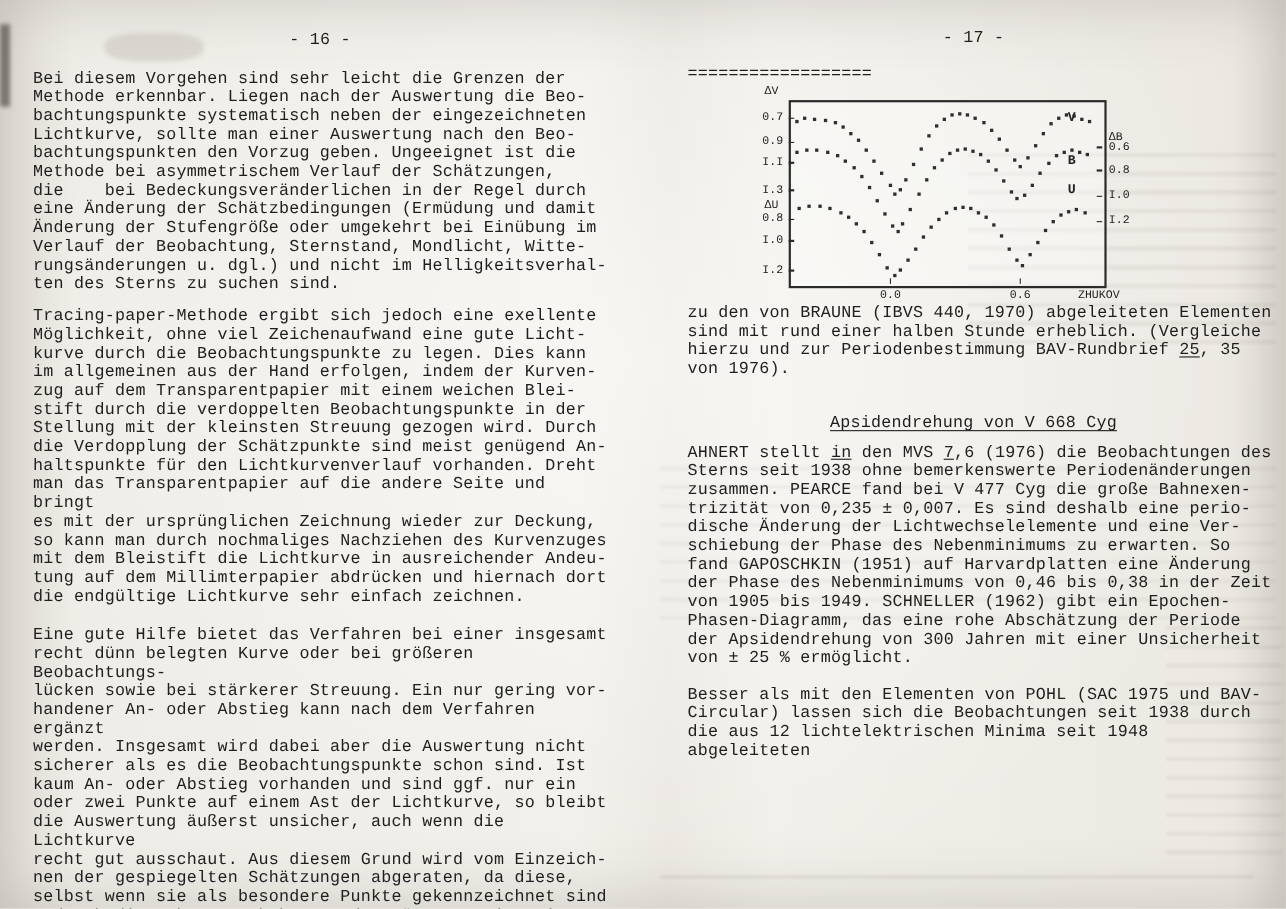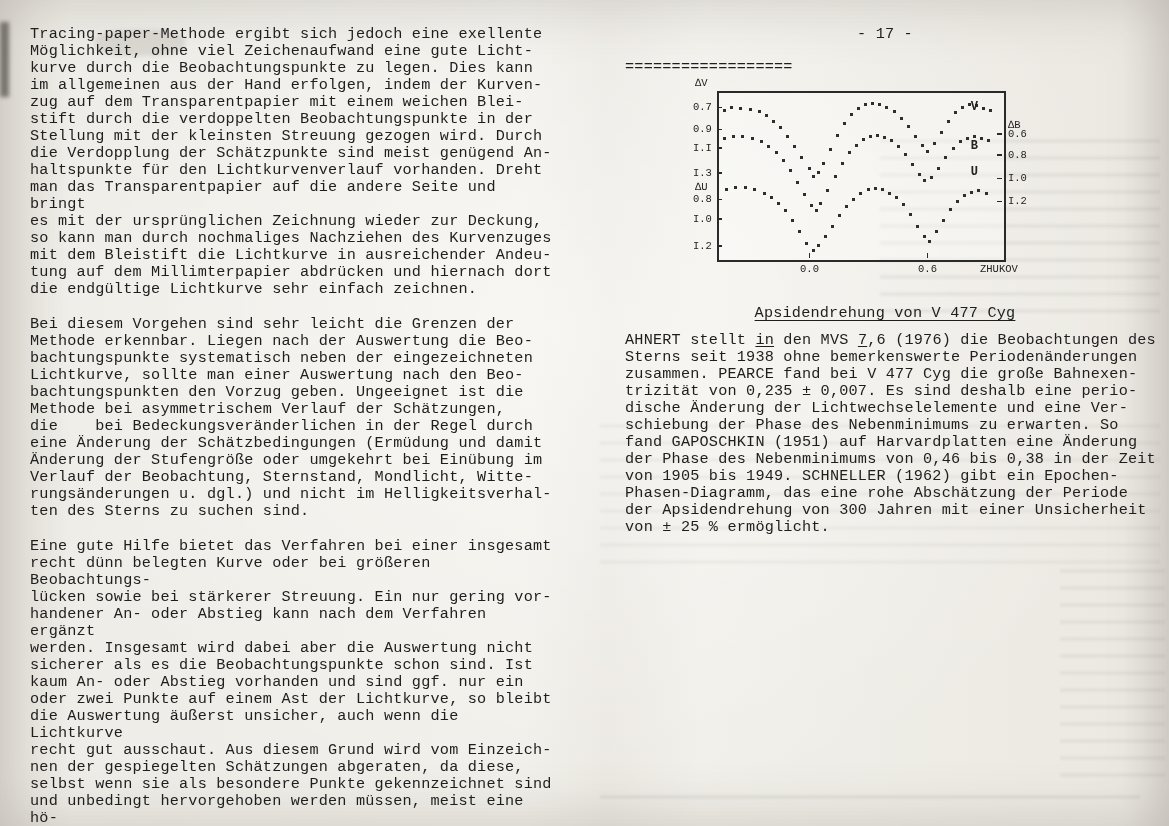--- a/index.html
+++ b/index.html
@@ -42,47 +42,48 @@
 <div class="scan"></div>
 
 <div class="smudge" style="left:0;top:22px;width:9px;height:75px;background:rgba(45,42,38,.55);"></div>
 <div class="smudge" style="left:95px;top:30px;width:90px;height:26px;background:rgba(130,124,112,.18);border-radius:40%;"></div>
 <div class="bleed" style="left:880px;top:130px;width:280px;height:190px;"></div>
 <div class="bleed" style="left:600px;top:415px;width:560px;height:150px;opacity:.35;"></div>
 <div class="bleed" style="left:1060px;top:560px;width:105px;height:230px;opacity:.45;"></div>
 <div class="bleed" style="left:600px;top:786px;width:540px;height:14px;opacity:.55;"></div>
 
 <div class="col" style="left:30px;top:14px;width:522px;">
+  <div class="pageno" style="margin-top:14px;">- 16 -</div>
+  <div class="para" style="margin-top:18px;">Bei diesem Vorgehen sind sehr leicht die Grenzen der
+Methode erkennbar. Liegen nach der Auswertung die Beo-
+bachtungspunkte systematisch neben der eingezeichneten
+Lichtkurve, sollte man einer Auswertung nach den Beo-
+bachtungspunkten den Vorzug geben. Ungeeignet ist die
+Methode bei asymmetrischem Verlauf der Schätzungen,
+die    bei Bedeckungsveränderlichen in der Regel durch
+eine Änderung der Schätzbedingungen (Ermüdung und damit
+Änderung der Stufengröße oder umgekehrt bei Einübung im
+Verlauf der Beobachtung, Sternstand, Mondlicht, Witte-
+rungsänderungen u. dgl.) und nicht im Helligkeitsverhal-
+ten des Sterns zu suchen sind.</div>
   <div class="para" style="margin-top:12px;">Tracing-paper-Methode ergibt sich jedoch eine exellente
 Möglichkeit, ohne viel Zeichenaufwand eine gute Licht-
 kurve durch die Beobachtungspunkte zu legen. Dies kann
 im allgemeinen aus der Hand erfolgen, indem der Kurven-
 zug auf dem Transparentpapier mit einem weichen Blei-
 stift durch die verdoppelten Beobachtungspunkte in der
 Stellung mit der kleinsten Streuung gezogen wird. Durch
 die Verdopplung der Schätzpunkte sind meist genügend An-
 haltspunkte für den Lichtkurvenverlauf vorhanden. Dreht
 man das Transparentpapier auf die andere Seite und bringt
 es mit der ursprünglichen Zeichnung wieder zur Deckung,
 so kann man durch nochmaliges Nachziehen des Kurvenzuges
 mit dem Bleistift die Lichtkurve in ausreichender Andeu-
 tung auf dem Millimterpapier abdrücken und hiernach dort
 die endgültige Lichtkurve sehr einfach zeichnen.</div>
-  <div class="para" style="margin-top:18px;">Bei diesem Vorgehen sind sehr leicht die Grenzen der
-Methode erkennbar. Liegen nach der Auswertung die Beo-
-bachtungspunkte systematisch neben der eingezeichneten
-Lichtkurve, sollte man einer Auswertung nach den Beo-
-bachtungspunkten den Vorzug geben. Ungeeignet ist die
-Methode bei asymmetrischem Verlauf der Schätzungen,
-die    bei Bedeckungsveränderlichen in der Regel durch
-eine Änderung der Schätzbedingungen (Ermüdung und damit
-Änderung der Stufengröße oder umgekehrt bei Einübung im
-Verlauf der Beobachtung, Sternstand, Mondlicht, Witte-
-rungsänderungen u. dgl.) und nicht im Helligkeitsverhal-
-ten des Sterns zu suchen sind.</div>
   <div class="para" style="margin-top:18px;">Eine gute Hilfe bietet das Verfahren bei einer insgesamt
 recht dünn belegten Kurve oder bei größeren Beobachtungs-
 lücken sowie bei stärkerer Streuung. Ein nur gering vor-
 handener An- oder Abstieg kann nach dem Verfahren ergänzt
 werden. Insgesamt wird dabei aber die Auswertung nicht
 sicherer als es die Beobachtungspunkte schon sind. Ist
 kaum An- oder Abstieg vorhanden und sind ggf. nur ein
 oder zwei Punkte auf einem Ast der Lichtkurve, so bleibt
 die Auswertung äußerst unsicher, auch wenn die Lichtkurve
 recht gut ausschaut. Aus diesem Grund wird vom Einzeich-
@@ -243,27 +244,34 @@
       <div class="dot" style="left: 253.064px; top: 137.666px;"></div>
       <div class="dot" style="left: 260.143px; top: 127.108px;"></div>
       <div class="dot" style="left: 267.222px; top: 118.895px;"></div>
       <div class="dot" style="left: 274.302px; top: 113.029px;"></div>
       <div class="dot" style="left: 281.381px; top: 109.51px;"></div>
       <div class="dot" style="left: 288.461px; top: 108.337px;"></div>
       <div class="dot" style="left: 295.54px; top: 110.683px;"></div>
       <div class="series-lbl" style="left: 281.65px; top: 83.48px;">U</div>
     </div>
 
-
-  <div class="heading" style="margin-top:32px;width:520px;">Apsidendrehung von V 477 Cyg</div>
+  <div class="para" style="margin-top:3px;"><span>zu den von BRAUNE (IBVS 440, 1970) abgeleiteten Elementen
+sind mit rund einer halben Stunde erheblich. (Vergleiche
+hierzu und zur Periodenbestimmung BAV-Rundbrief </span><span class="u">25</span><span>, 35
+von 1976).</span></div>
+
+  <div class="heading" style="margin-top:32px;width:520px;">Apsidendrehung von V 668 Cyg</div>
   <div class="para" style="margin-top:10px;"><span>AHNERT stellt </span><span class="u">in</span><span> den MVS </span><span class="u">7</span><span>,6 (1976) die Beobachtungen des
 Sterns seit 1938 ohne bemerkenswerte Periodenänderungen
 zusammen. PEARCE fand bei V 477 Cyg die große Bahnexen-
 trizität von 0,235 ± 0,007. Es sind deshalb eine perio-
 dische Änderung der Lichtwechselelemente und eine Ver-
 schiebung der Phase des Nebenminimums zu erwarten. So
 fand GAPOSCHKIN (1951) auf Harvardplatten eine Änderung
 der Phase des Nebenminimums von 0,46 bis 0,38 in der Zeit
 von 1905 bis 1949. SCHNELLER (1962) gibt ein Epochen-
 Phasen-Diagramm, das eine rohe Abschätzung der Periode
 der Apsidendrehung von 300 Jahren mit einer Unsicherheit
 von ± 25 % ermöglicht.</span></div>
+  <div class="para" style="margin-top:16px;">Besser als mit den Elementen von POHL (SAC 1975 und BAV-
+Circular) lassen sich die Beobachtungen seit 1938 durch
+die aus 12 lichtelektrischen Minima seit 1948 abgeleiteten</div>
 </div>
 
 </body></html>

